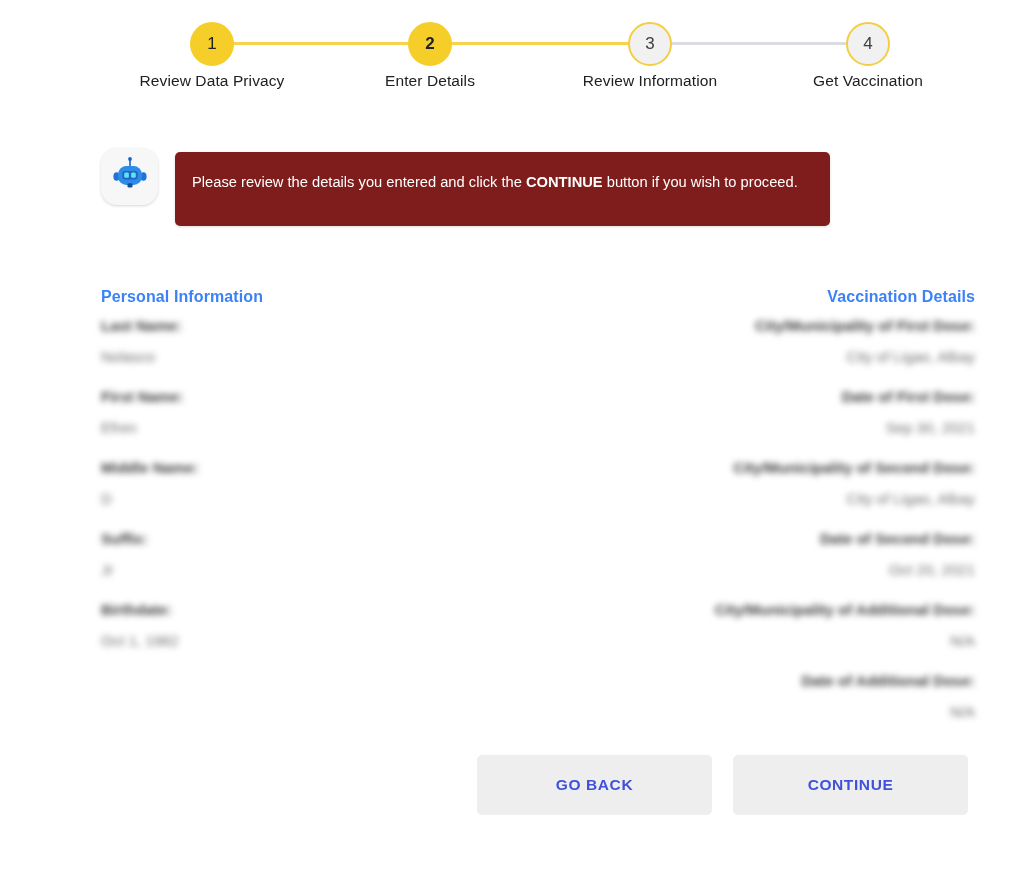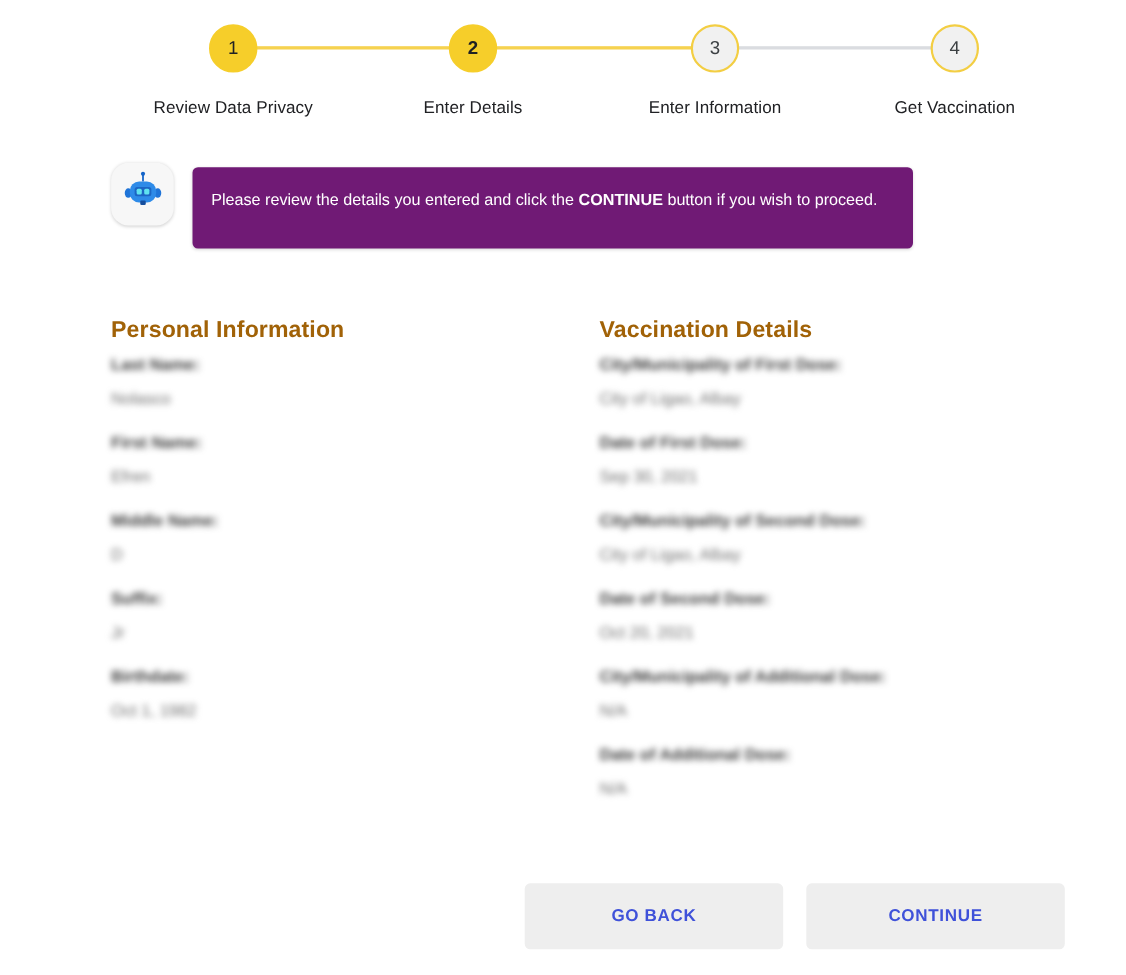--- a/index.html
+++ b/index.html
@@ -51,21 +51,21 @@
     line-height: 40px;
   }
   .step-circle.active { font-weight: 700; }
   .step-circle.upcoming {
     background: #F1F1F1;
     border: 2px solid #F3CE43;
     line-height: 40px;
     color: #3c4043;
   }
   .step-label {
-    margin-top: 24px;
+    margin-top: 6px;
     font-size: 15.5px;
     color: #202124;
     letter-spacing: .1px;
     white-space: nowrap;
   }
   .step-label.bold { font-weight: 400; }
 
   .connector {
     position: absolute;
     top: 42px;
@@ -93,44 +93,44 @@
     display: flex;
     align-items: center;
     justify-content: center;
   }
   .bubble {
     position: absolute;
     left: 74px;
     top: 4px;
     width: 655px;
     min-height: 74px;
-    background: #701a75;
+    background: #7f1d1d;
     border-radius: 5px;
     color: #ffffff;
     padding: 16px 18px 16px 17px;
     font-size: 14.7px;
     line-height: 29px;
     box-shadow: 0 1px 3px rgba(0,0,0,0.14);
   }
   .bubble b { font-weight: 700; }
 
   
   .columns {
     position: absolute;
     left: 0;
     top: 288px;
     width: 1024px;
   }
   .col { position: absolute; top: 0; }
   .col-left  { left: 101px; width: 420px; }
-  .col-right { left: 545px; width: 430px; }
+  .col-right { left: 545px; width: 430px; text-align: right; }
 
   .section-title {
-    color: #a16207;
-    font-size: 21px;
+    color: #3b82f6;
+    font-size: 16px;
     font-weight: 700;
     margin: 0 0 11px 0;
     letter-spacing: .1px;
   }
   .field-label {
     font-size: 15px;
     font-weight: 700;
     color: #3b3b3b;
     margin: 0 0 14px 0;
     filter: blur(3.1px);
@@ -142,21 +142,21 @@
     color: #707070;
     margin: 0 0 23px 0;
     filter: blur(3.1px);
     white-space: nowrap;
   }
 
   
   .footer {
     position: absolute;
     left: 0;
-    top: 803px;
+    top: 755px;
     width: 826px;
     height: 62px;
   }
   .btn {
     position: absolute;
     top: 0;
     height: 60px;
     border: none;
     background: #EEEEEE;
     border-radius: 5px;
@@ -184,21 +184,21 @@
     <div class="step-label">Review Data Privacy</div>
   </div>
 
   <div class="step" style="left:350px;">
     <div class="step-circle active">2</div>
     <div class="step-label bold">Enter Details</div>
   </div>
 
   <div class="step" style="left:570px;">
     <div class="step-circle upcoming">3</div>
-    <div class="step-label">Enter Information</div>
+    <div class="step-label">Review Information</div>
   </div>
 
   <div class="step" style="left:788px;">
     <div class="step-circle upcoming">4</div>
     <div class="step-label">Get Vaccination</div>
   </div>
 </div>
 
 <div class="bot-row">
 

